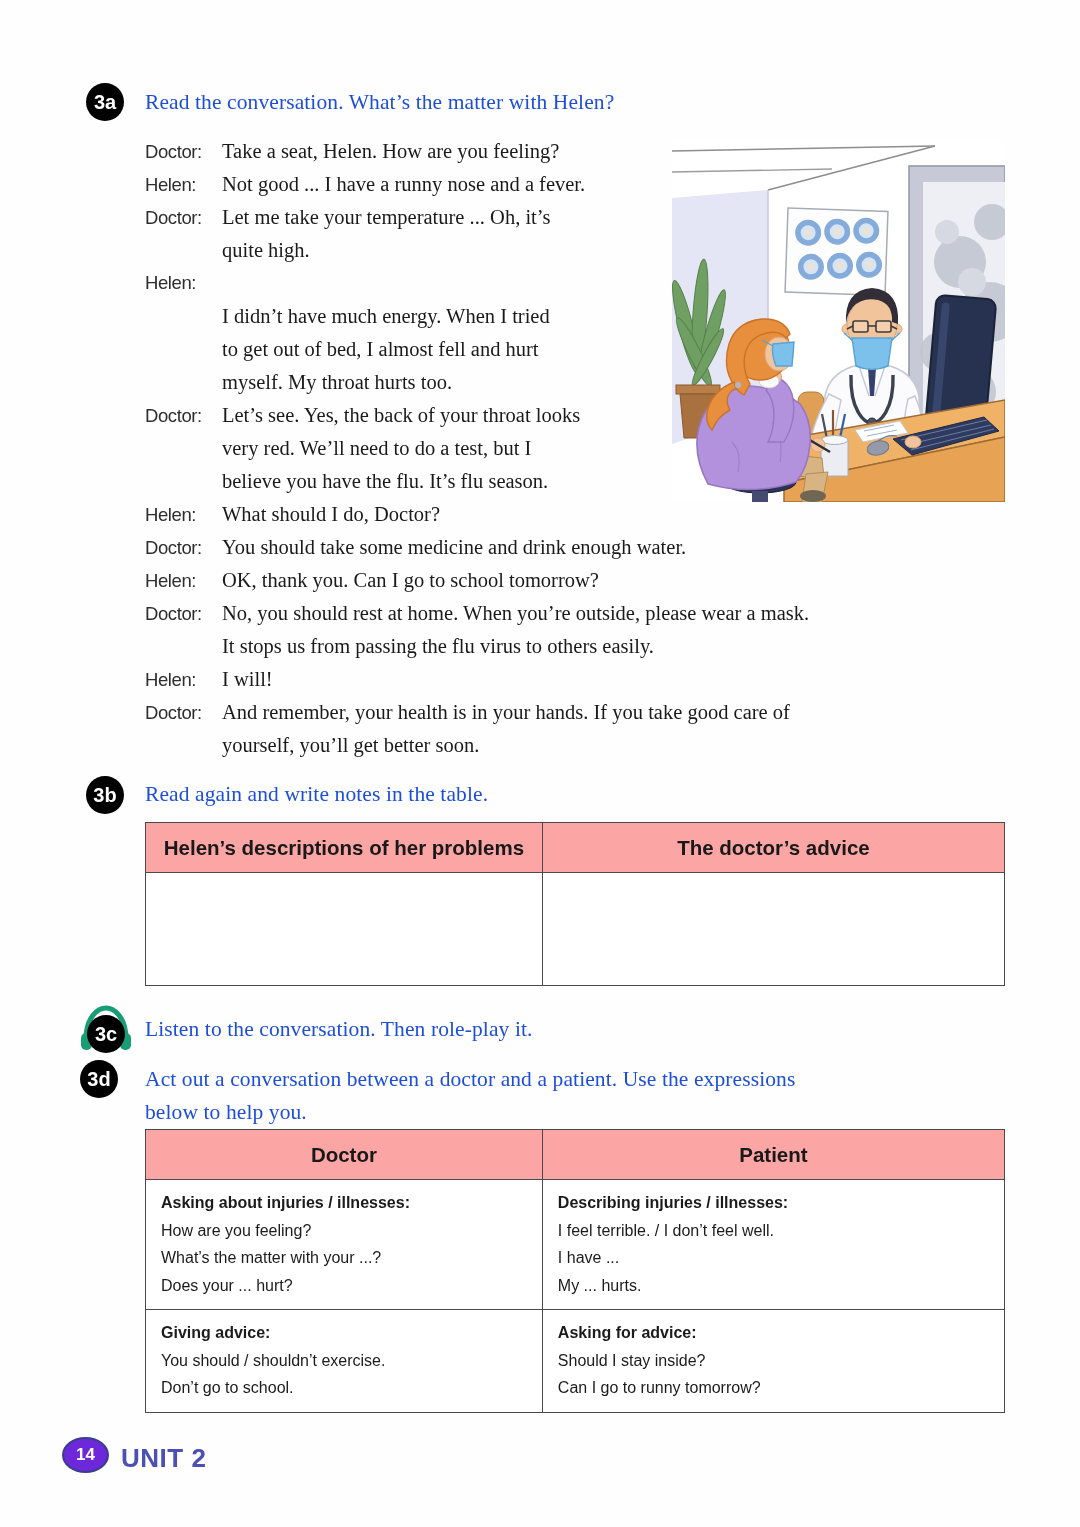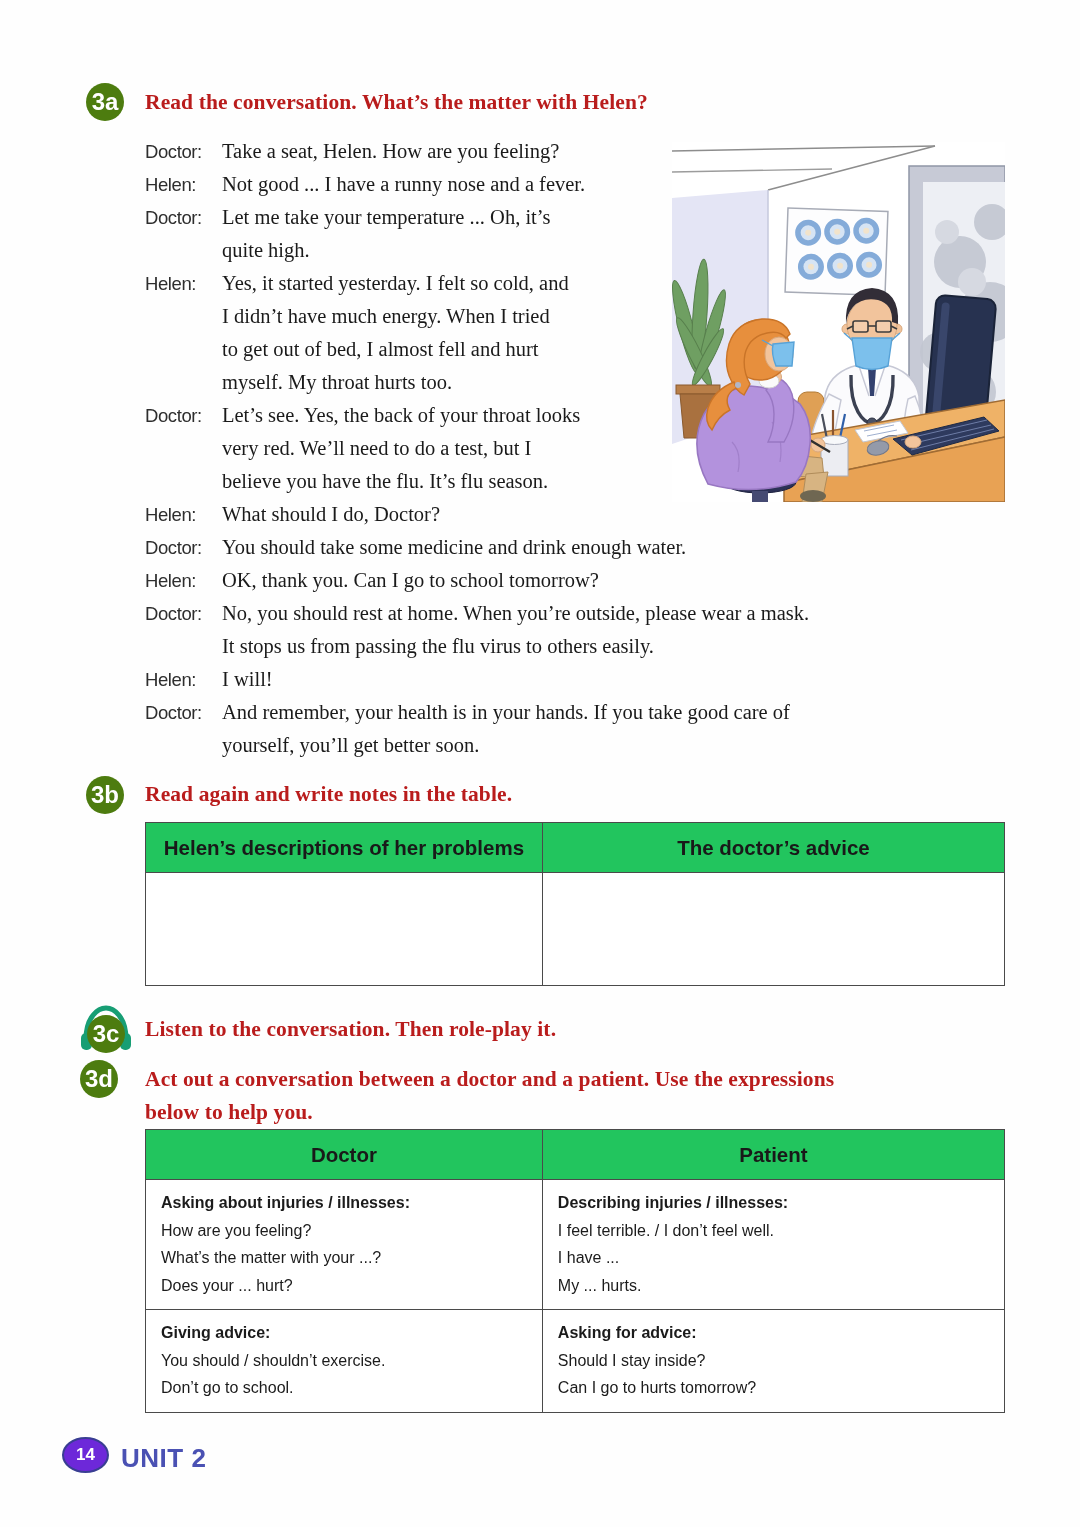--- a/index.html
+++ b/index.html
@@ -10,33 +10,33 @@
     height: 1527px;
     background: #fefefe;
     font-family: "Liberation Sans", sans-serif;
     color: #1b1b1b;
     overflow: hidden;
   }
   .badge {
     position: absolute;
     width: 38px; height: 38px;
     border-radius: 50%;
-    background: #4d7c0f;
+    background: #000000;
     color: #ffffff;
     display: flex; align-items: center; justify-content: center;
-    font-weight: bold; font-size: 24px;
+    font-weight: bold; font-size: 20px;
     font-family: "Liberation Sans", sans-serif;
     z-index: 2;
   }
   .sec-title {
     position: absolute;
     font-family: "Liberation Serif", serif;
-    font-weight: 700;
+    font-weight: 400;
     font-size: 21.5px;
-    color: #b91c1c;
+    color: #1d4ed8;
     letter-spacing: 0.1px;
     white-space: nowrap;
   }
   .sec-title-2line { white-space: normal; line-height: 33px; }
   .convo { position: absolute; left: 145px; top: 140px; }
   .convo-row { display: flex; height: 33px; align-items: baseline; }
   .convo-speaker {
     flex: 0 0 77px; width: 77px;
     font-size: 18.5px; color: #2e2e2e;
     letter-spacing: -0.4px;
@@ -55,21 +55,21 @@
     position: absolute;
     border-collapse: collapse;
     table-layout: fixed;
     width: 860px;
     background: #ffffff;
   }
   table.book-table th, table.book-table td {
     border: 1.7px solid #4a4a4a;
   }
   table.book-table th {
-    background: #22c55e;
+    background: #fca5a5;
     height: 50px;
     font-size: 20.5px;
     font-weight: bold;
     color: #191919;
     text-align: center;
   }
   .notes-table td { height: 113px; }
   .expr-table td {
     vertical-align: top;
     padding: 9px 15px 10px 15px;
@@ -120,21 +120,20 @@
     <div class="convo-row">
         <span class="convo-speaker">Doctor:</span>
         <span class="convo-text">Let me take your temperature ... Oh, it’s</span>
       </div>
     <div class="convo-row">
         <span class="convo-speaker"></span>
         <span class="convo-text">quite high.</span>
       </div>
     <div class="convo-row">
         <span class="convo-speaker">Helen:</span>
-        <span class="convo-text">Yes, it started yesterday. I felt so cold, and</span>
       </div>
     <div class="convo-row">
         <span class="convo-speaker"></span>
         <span class="convo-text">I didn’t have much energy. When I tried</span>
       </div>
     <div class="convo-row">
         <span class="convo-speaker"></span>
         <span class="convo-text">to get out of bed, I almost fell and hurt</span>
       </div>
     <div class="convo-row">
@@ -388,21 +387,21 @@
       </tr>
       <tr>
         <td>
           <div class="cell-heading">Giving advice:</div>
           <div>You should / shouldn’t exercise.</div>
           <div>Don’t go to school.</div>
         </td>
         <td>
           <div class="cell-heading">Asking for advice:</div>
           <div>Should I stay inside?</div>
-          <div>Can I go to hurts tomorrow?</div>
+          <div>Can I go to runny tomorrow?</div>
         </td>
       </tr>
     </tbody>
   </table>
 
   <div class="page-num-badge">14</div>
   <div class="unit-label">UNIT 2</div>
 
 </div>
 

